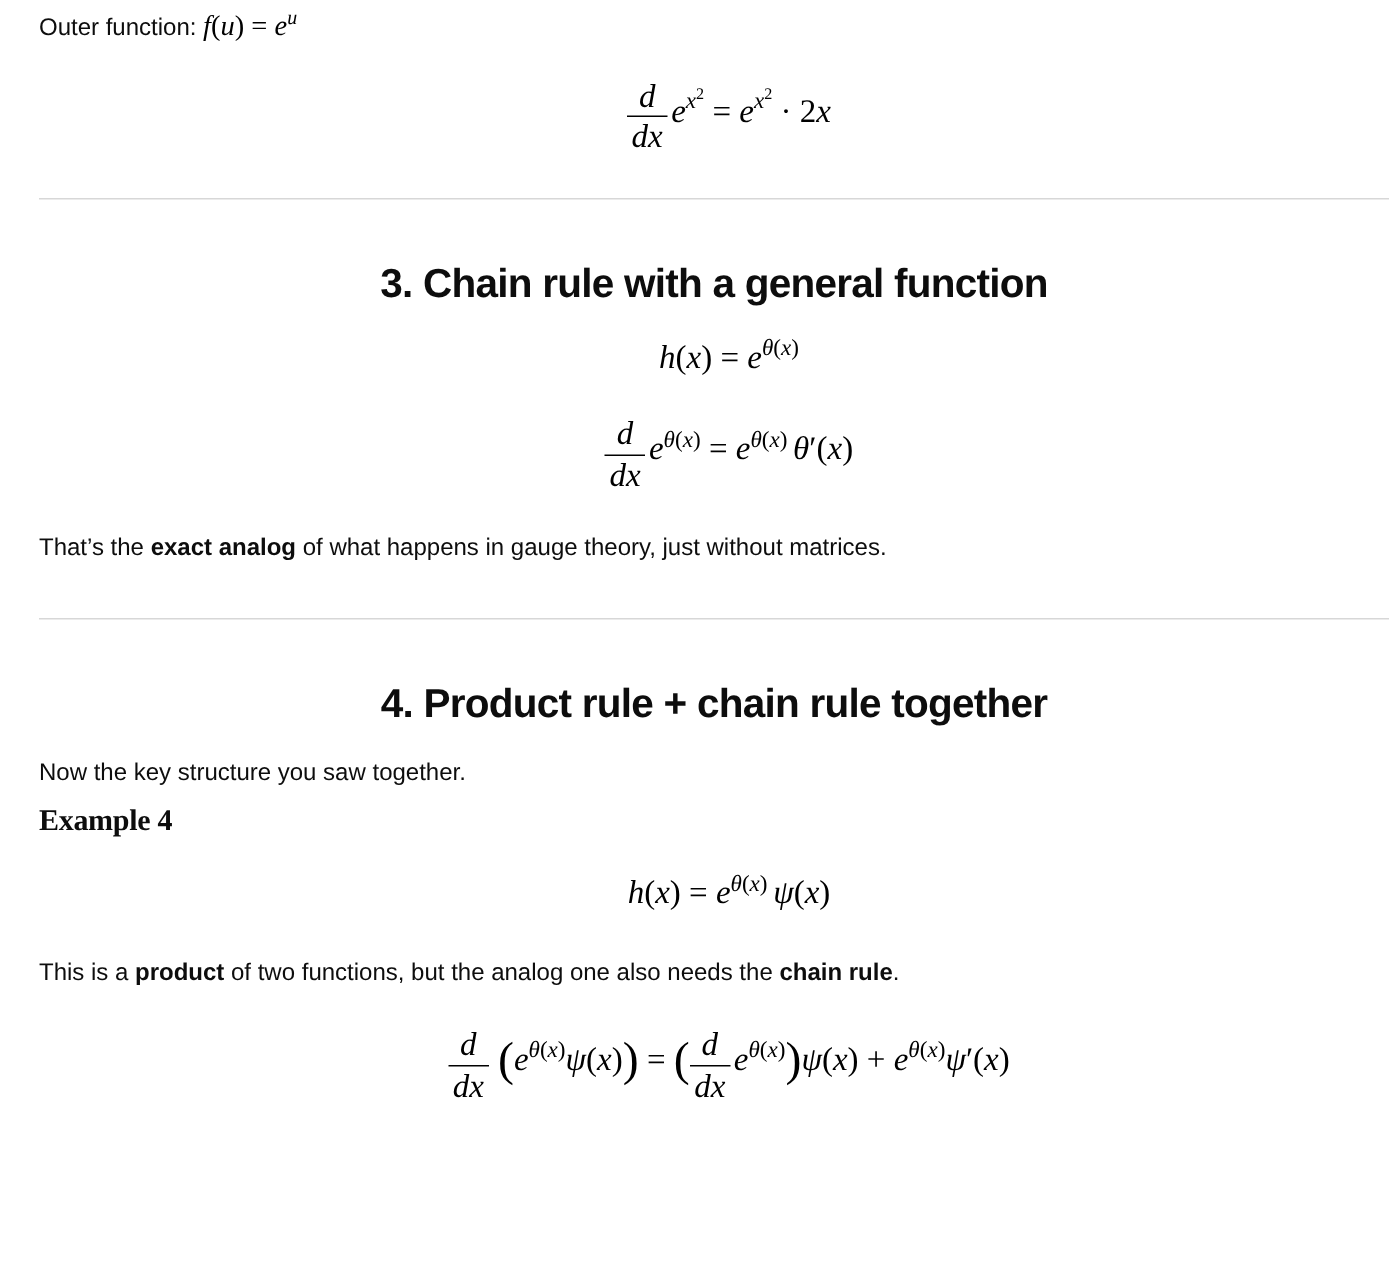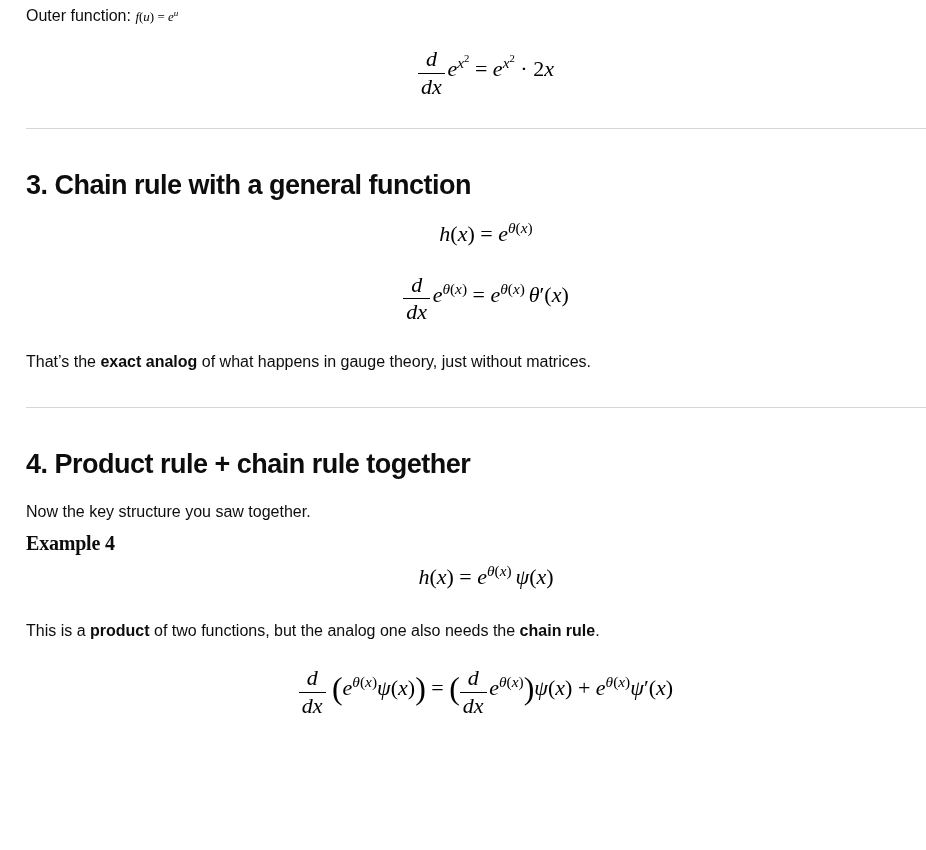--- a/index.html
+++ b/index.html
@@ -14,44 +14,44 @@
     font-size:16px;
   }
   .doc{padding:5px 0 0 26px;}
   .io-line{line-height:1.4;margin:0;}
   .io-line + .io-line{margin-top:9px;}
   
   .math-inline,.math-display{
     font-family:"Liberation Serif","DejaVu Serif",serif;
     color:var(--math_color);
   }
-  .math-inline{font-size:13px;}
+  .math-inline{font-size:19px;}
   .math-display{font-size:22px;text-align:center;padding-left:20px;line-height:1.35;}
   .mi{font-style:italic;}
   .mr{font-style:normal;}
   sup.msup{font-size:0.7em;line-height:0;}
   .msp{display:inline-block;width:0.17em;}
   .bigp{font-size:1.45em;vertical-align:-0.12em;line-height:0;}
   .frac{display:inline-block;vertical-align:-0.8em;text-align:center;line-height:1.12;margin-right:0.12em;}
   .frac .num{display:block;font-style:italic;padding:0 3px 1px;border-bottom:1.3px solid var(--math_color);}
   .frac .den{display:block;font-style:italic;padding:1px 3px 0;}
   
-  h2{font-size:27px;font-weight:700;letter-spacing:-0.5px;line-height:1.2;margin:40px 0 0 0;color:var(--text_color);}
+  h2{font-size:27px;font-weight:700;letter-spacing:-0.5px;line-height:1.2;margin:40px 0 0 0;color:var(--text_color);text-align:center;}
   h3{font-size:20px;font-weight:700;letter-spacing:-0.2px;line-height:1.25;margin:25px 0 0 0;color:var(--text_color);}
   h3.example4{margin-top:8px;font-family:Liberation Serif, serif;}
   p{margin:26px 0 0 0;line-height:1.4;}
   p.intro4{margin-top:20px;}
   p.product{margin-top:28px;}
   strong{font-weight:700;}
   hr.rule{border:0;height:0;border-top:1px solid var(--rule_color);margin:28px 0 0 0;}
   hr.rule2{margin-top:34px;}
   .eq1{margin-top:20px;}
   .eq2{margin-top:18px;}
   .eq3{margin-top:24px;}
-  .eq4{margin-top:6px;}
+  .eq4{margin-top:20px;}
   .eq5{margin-top:24px;}
 </style>
 </head>
 <body>
 
 <div class="doc">
 
   <div class="io-line">
     <span>Outer function: </span><span class="math-inline"><span class="mi">f</span><span class="mr">(</span><span class="mi">u</span><span class="mr">) = </span><span class="mi">e</span><sup class="msup"><span class="mi">u</span></sup></span>
   </div>

